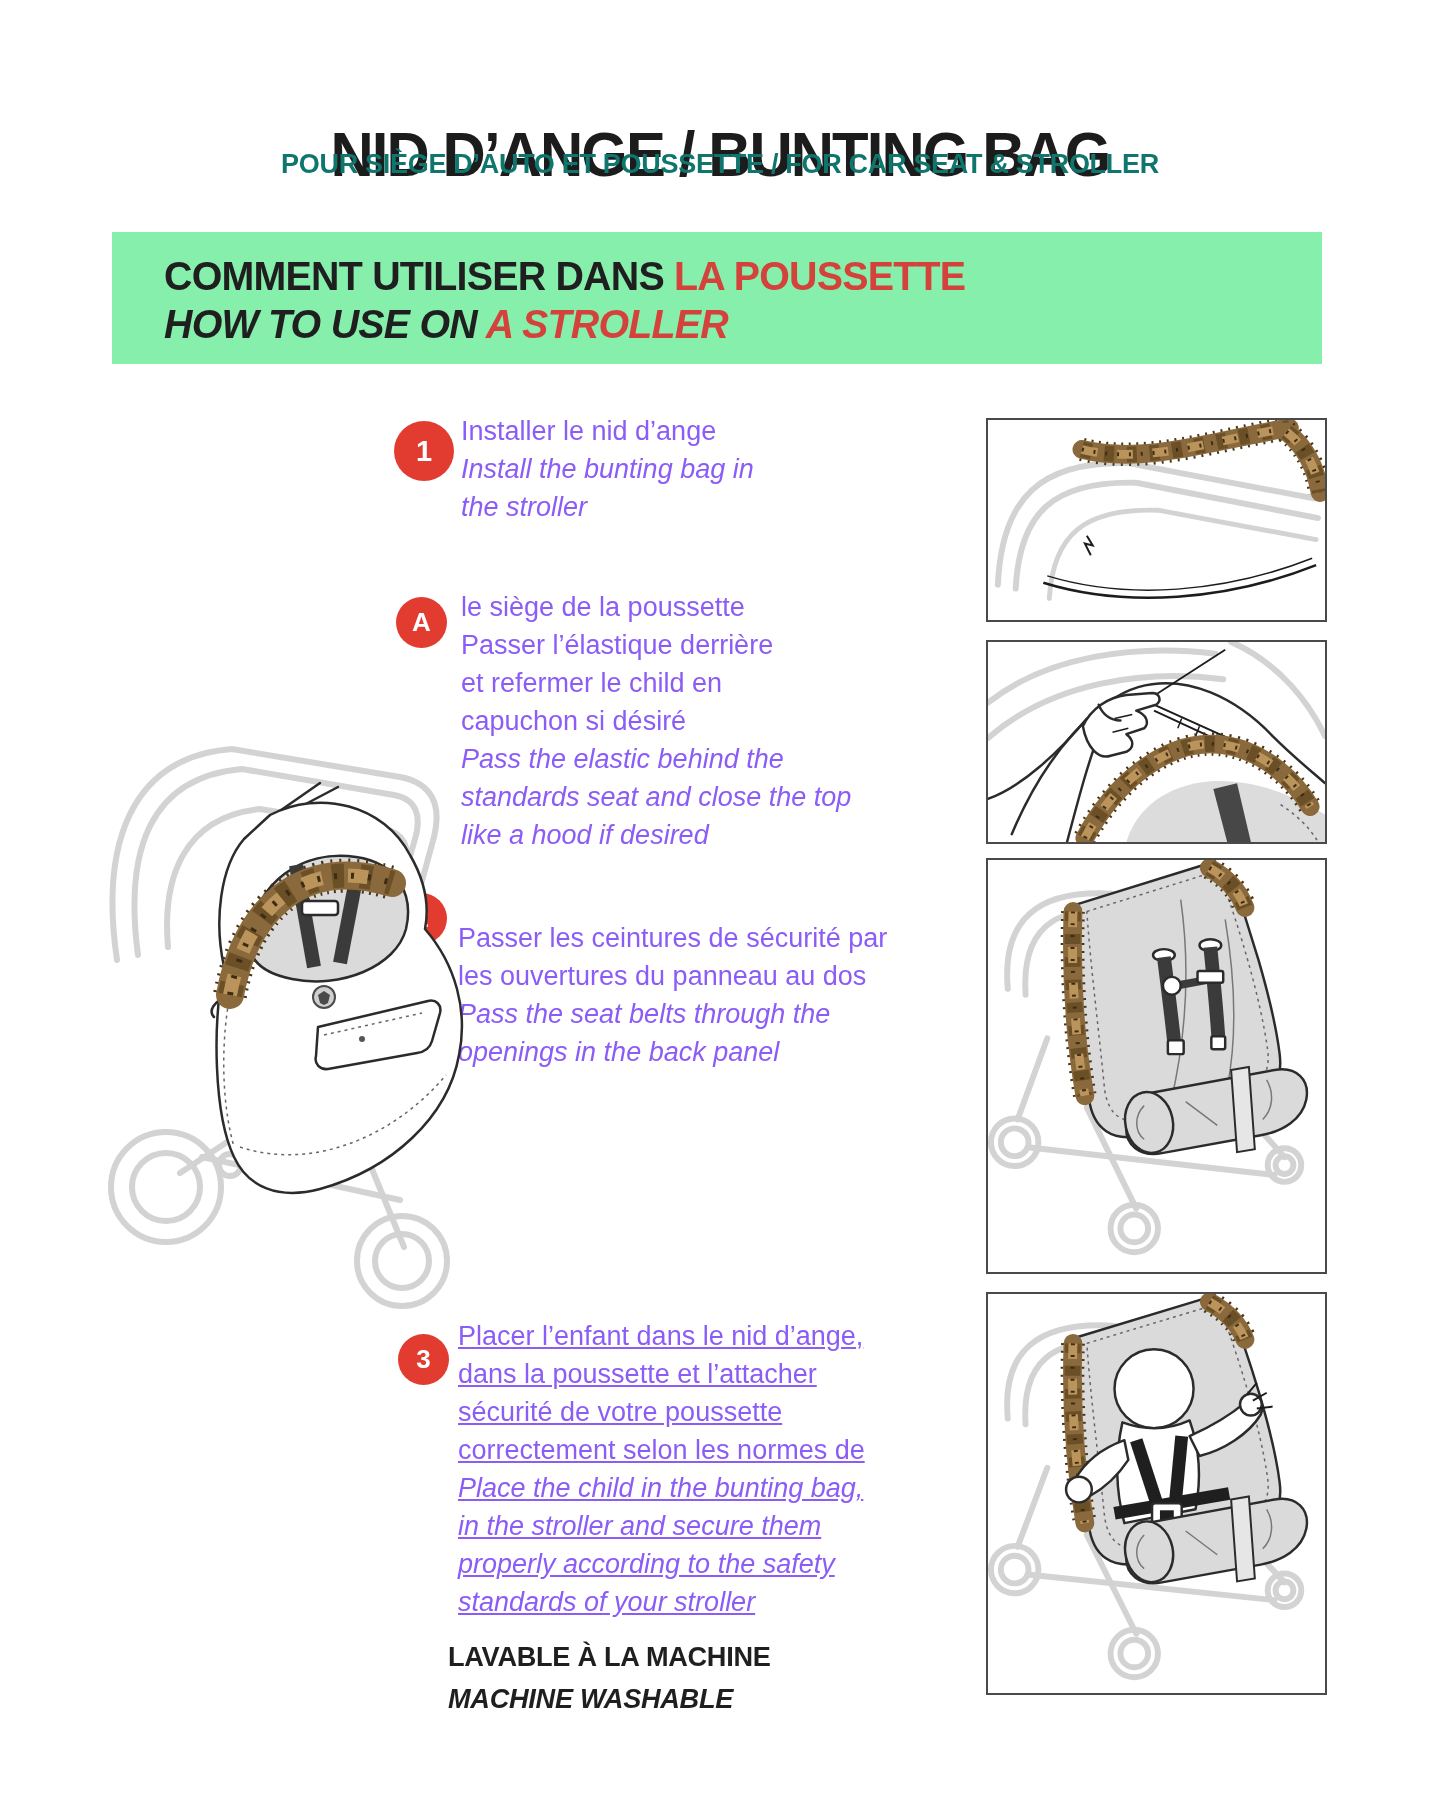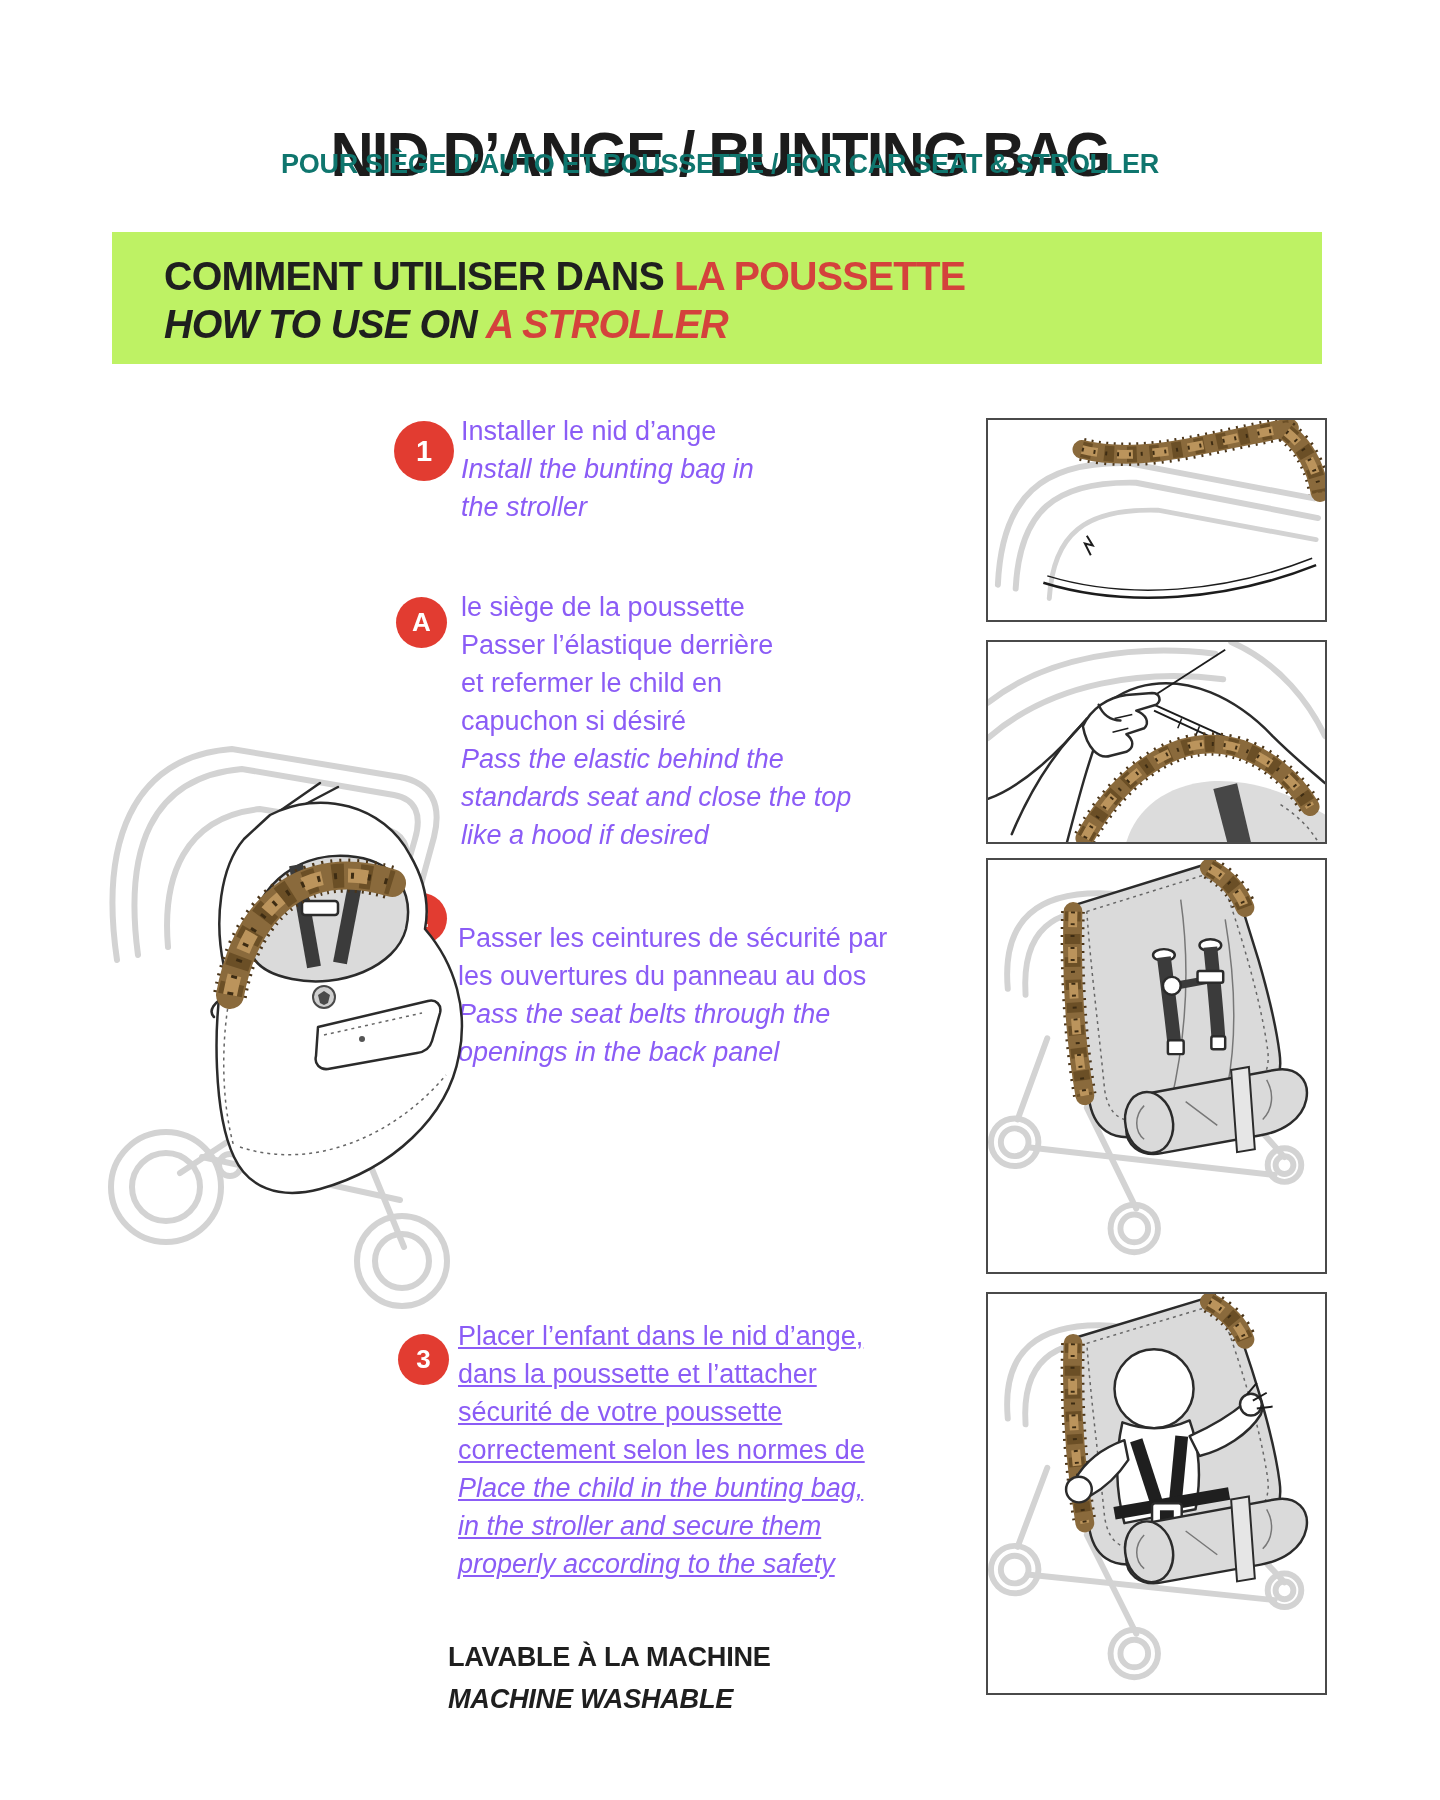--- a/index.html
+++ b/index.html
@@ -6,21 +6,21 @@
   .page{position:relative;width:1440px;height:1800px;background:#ffffff;overflow:hidden;
         font-family:"Liberation Sans", sans-serif;color:#3c3c3c;}
   
   .title{position:absolute;left:0;top:76px;width:100%;text-align:center;
          font-size:63px;font-weight:800;letter-spacing:-2px;color:#1c1c1c;
          transform:scaleX(.95);transform-origin:center;white-space:nowrap;}
   .subtitle{position:absolute;left:0;top:149px;width:100%;text-align:center;
             font-size:27px;font-weight:800;letter-spacing:-0.3px;color:#0f766e;white-space:nowrap;}
   
   .banner{position:absolute;left:112px;top:232px;width:1210px;height:132px;
-          background:#bef264;box-sizing:border-box;padding:20px 0 0 52px;}
+          background:#86efac;box-sizing:border-box;padding:20px 0 0 52px;}
   .banner-line{font-size:41px;font-weight:800;letter-spacing:-0.8px;line-height:48px;
                color:#1f1f1f;white-space:nowrap;transform:scaleX(.96);transform-origin:left;}
   .banner-line .hl{color:#d4423c;}
   .banner-line.it{font-style:italic;}
   
   .marker{position:absolute;border-radius:50%;background:#e23c31;color:#fff;
           display:flex;align-items:center;justify-content:center;
           font-weight:800;}
   #m1{left:394px;top:421px;width:60px;height:60px;font-size:29px;}
   #mA{left:396px;top:597px;width:51px;height:51px;font-size:26px;}
@@ -110,20 +110,21 @@
   </div>
 
   <div class="step-text" id="t3">
     <div class="fr">Placer l’enfant dans le nid d’ange,</div>
     <div class="fr">dans la poussette et l’attacher</div>
     <div class="fr">sécurité de votre poussette</div>
     <div class="fr">correctement selon les normes de</div>
     <div class="en">Place the child in the bunting bag,</div>
     <div class="en">in the stroller and secure them</div>
     <div class="en">properly according to the safety</div>
+    <div class="en">standards of your stroller</div>
   </div>
 
   <div class="care">
     <div class="frl">LAVABLE À LA MACHINE</div>
     <div class="en">MACHINE WASHABLE</div>
   </div>
 
   <svg class="main-illu" viewBox="0 0 410 615">
 
     <path class="fr-ln" d="M55,265 C38,150 68,62 170,54 L338,82 C370,88 380,110 372,142 L342,252"></path>

